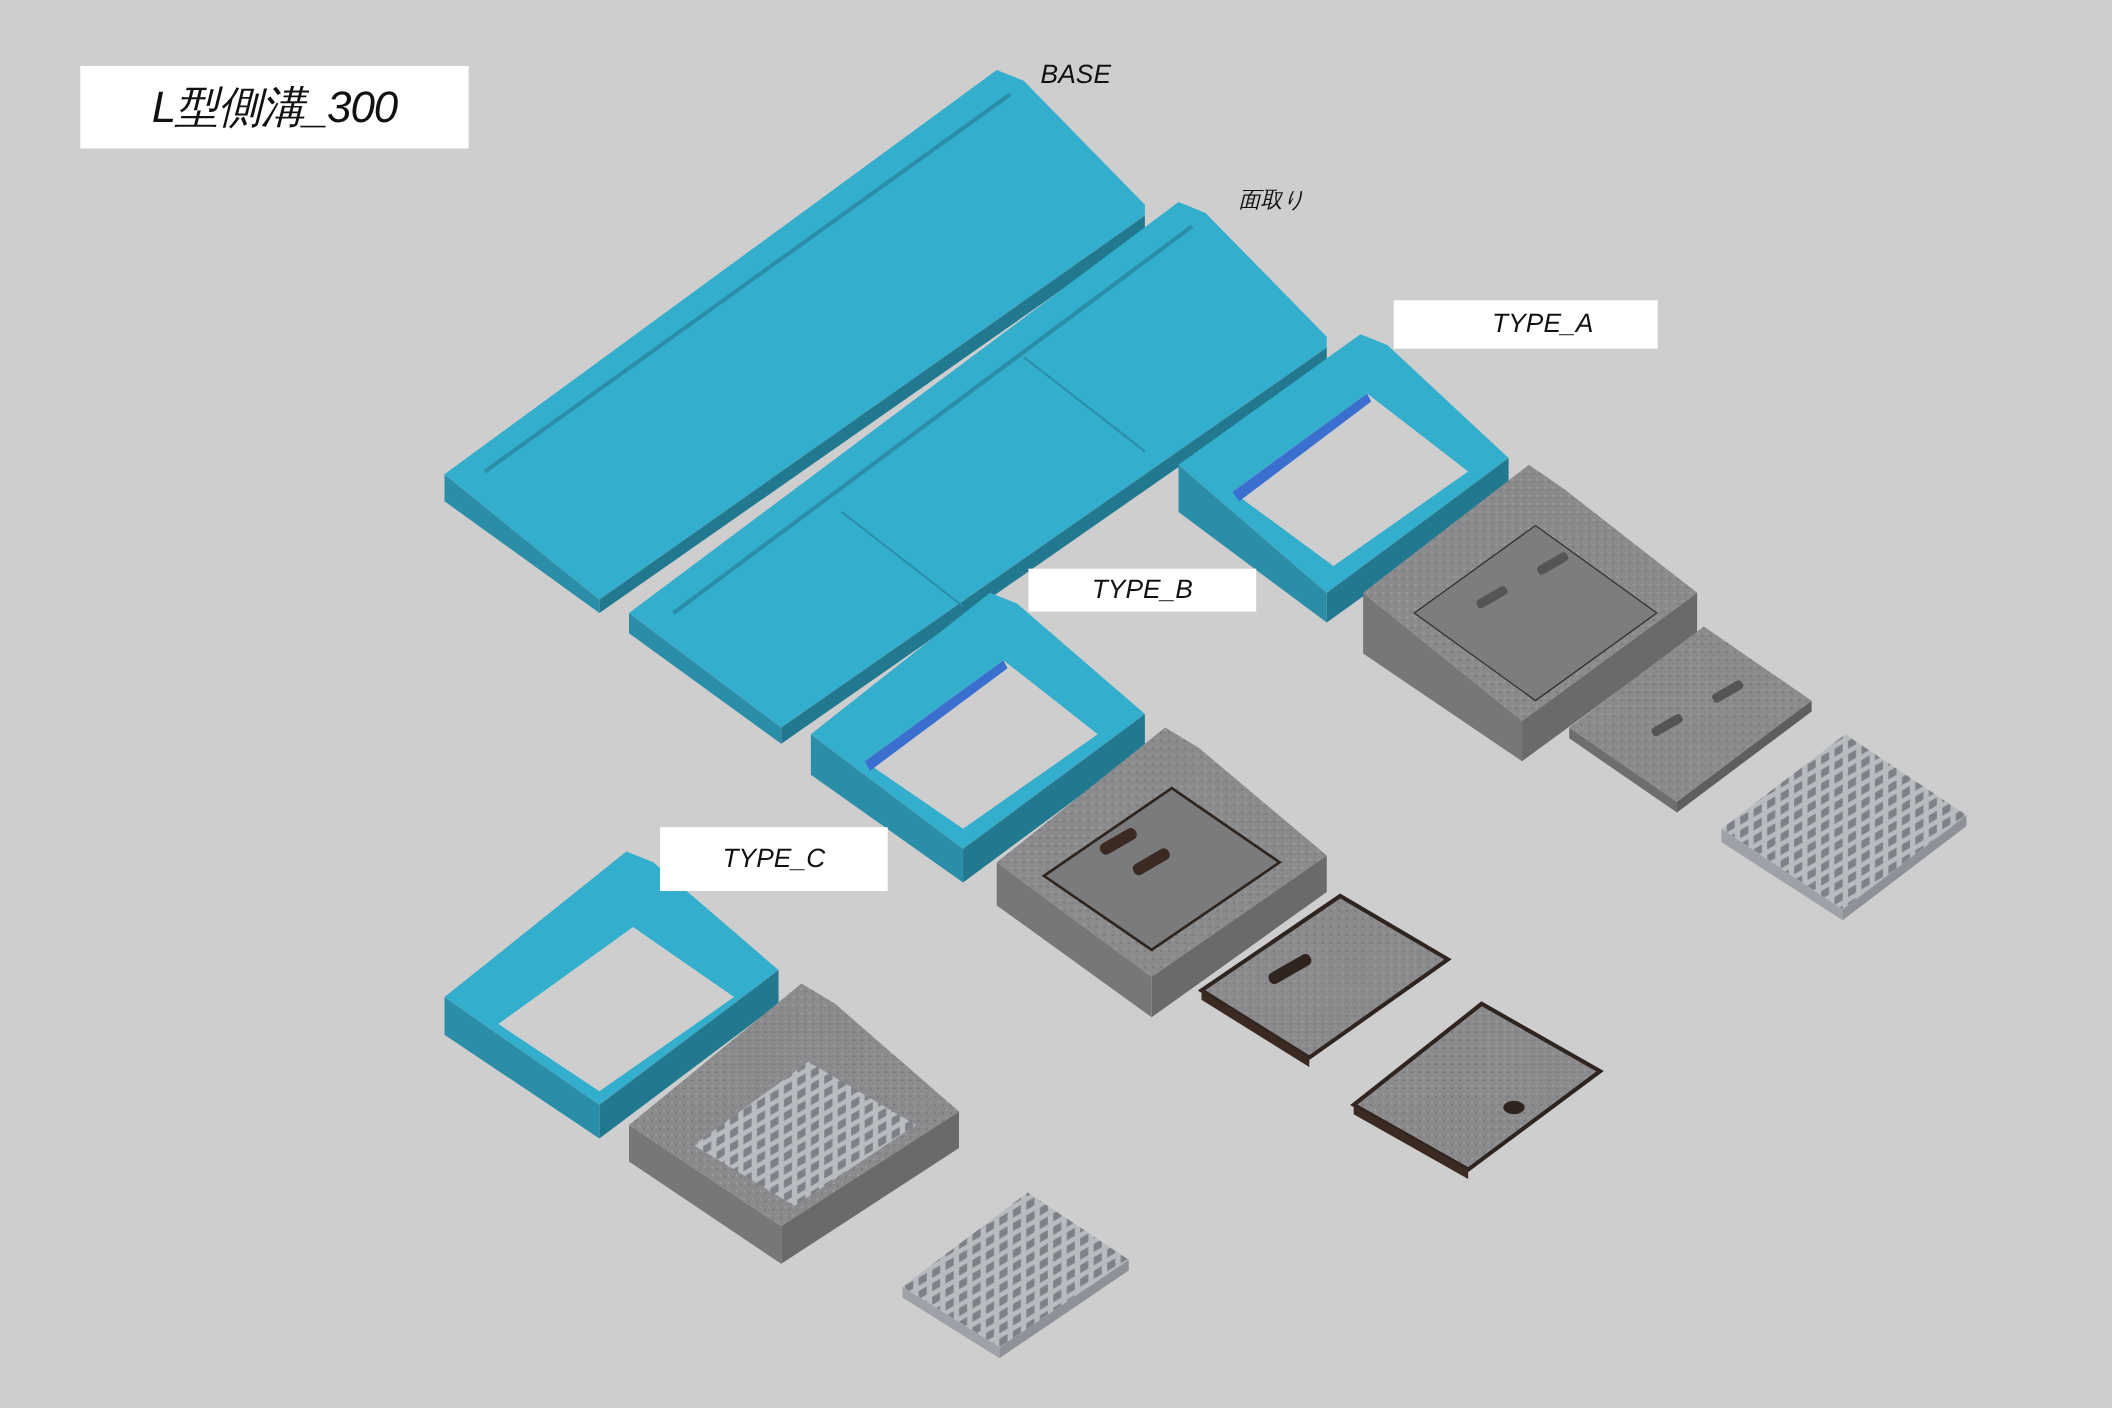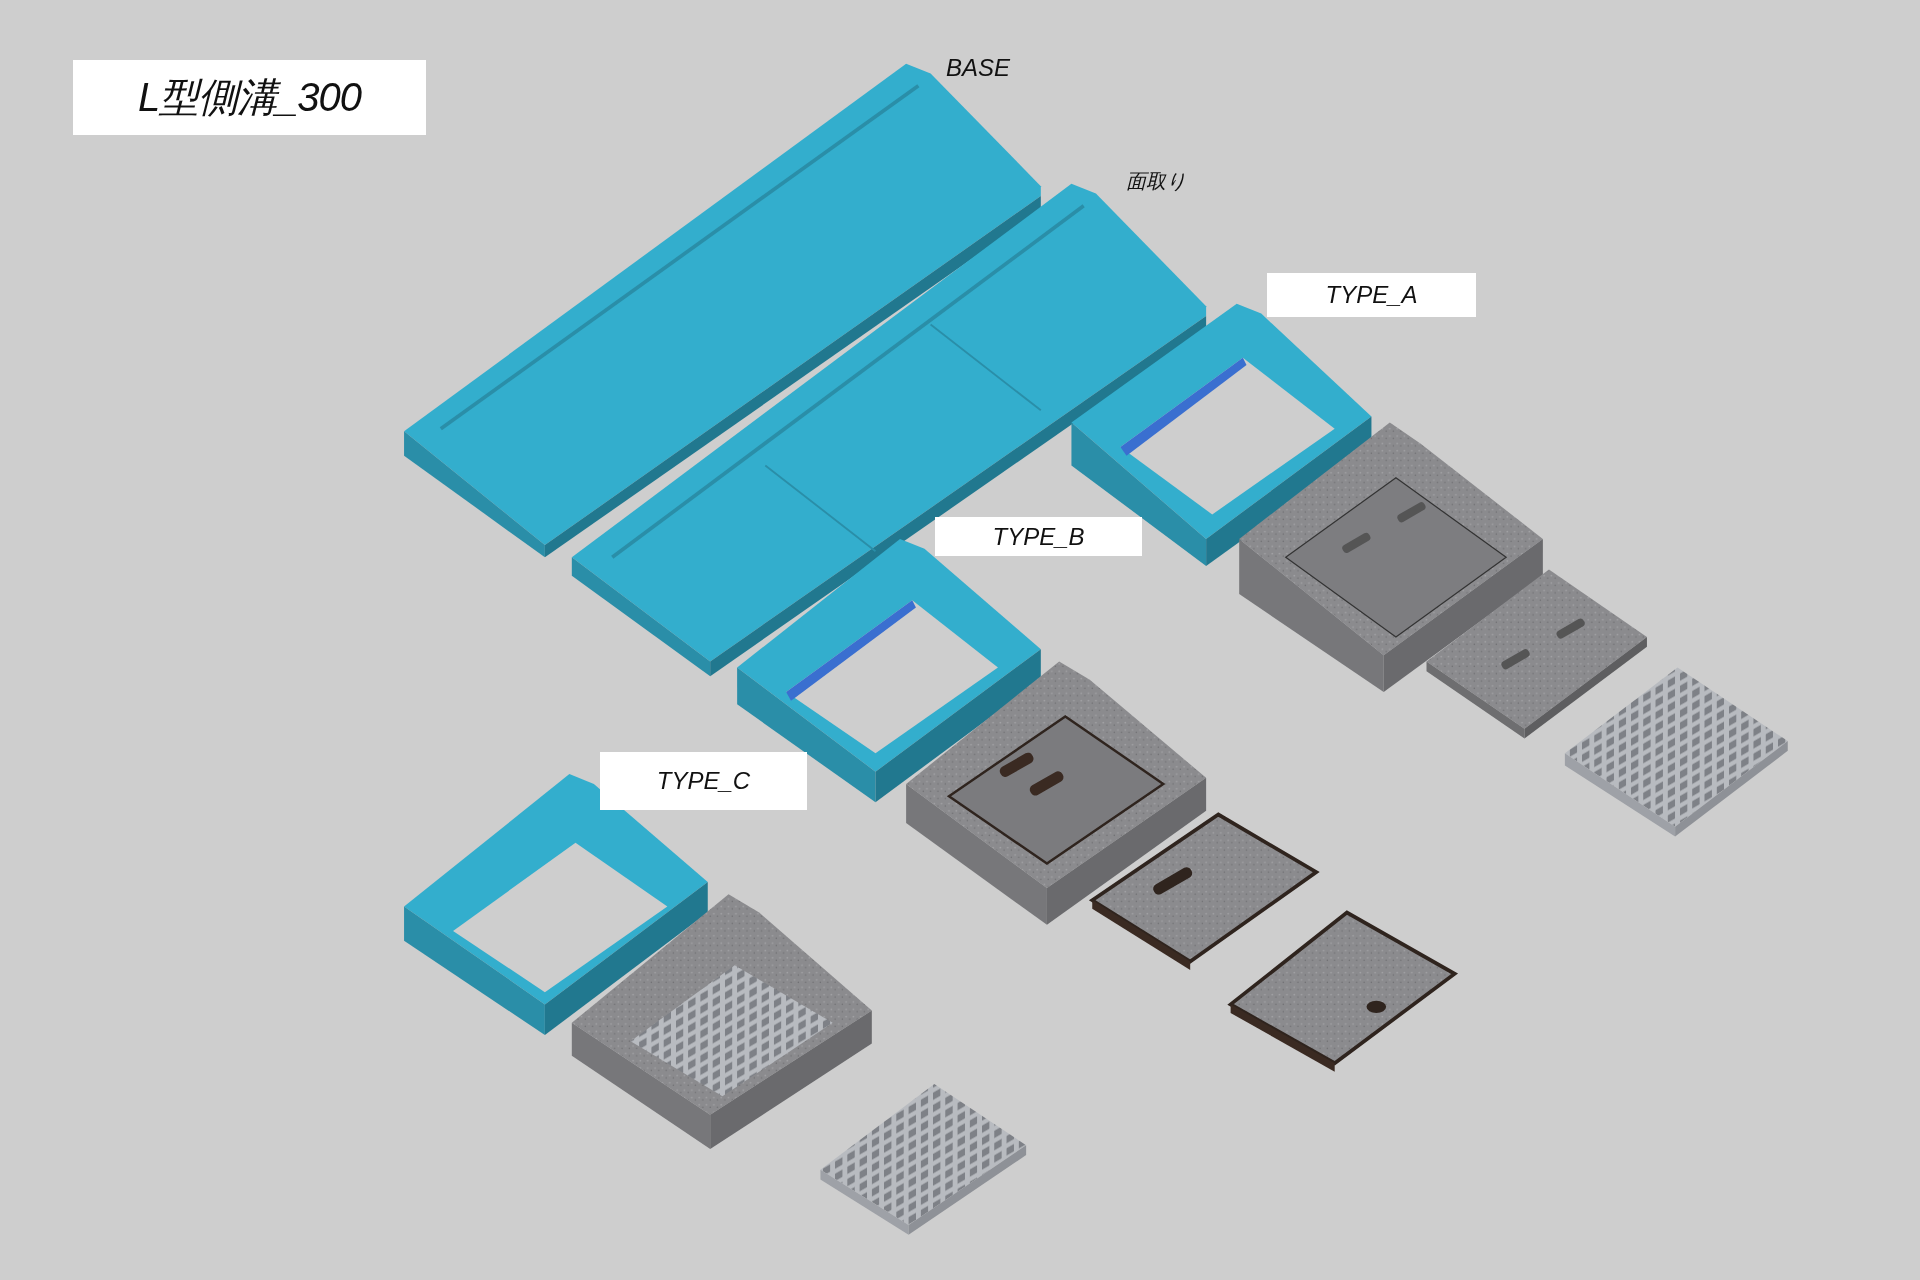--- a/index.html
+++ b/index.html
@@ -3,21 +3,21 @@
 <meta charset="utf-8">
 <style>
   html,body{margin:0;padding:0;}
   body{width:1920px;height:1280px;background:#cecece;position:relative;overflow:hidden;font-family:"Liberation Sans",sans-serif;}
   svg.scene{position:absolute;left:0;top:0;width:1920px;height:1280px;}
   .label-box{position:absolute;background:#fff;display:flex;align-items:center;justify-content:center;font-style:italic;color:#111;}
   .label-plain{position:absolute;font-style:italic;color:#111;}
   #title{left:73px;top:60px;width:353px;height:75px;font-size:40px;letter-spacing:-1px;}
   #lbl-base{left:946px;top:54px;font-size:24px;}
   #lbl-mentori{left:1106px;top:168px;font-size:20px;margin-left:20px;}
-  #lbl-a{left:1267px;top:273px;width:209px;height:44px;font-size:24px;}
+  #lbl-a{left:1267px;top:273px;width:209px;height:44px;font-size:24px;padding-left:31px;}
   #lbl-b{left:935px;top:517px;width:207px;height:39px;font-size:24px;}
   #lbl-c{left:600px;top:752px;width:207px;height:58px;font-size:24px;}
 </style>
 </head>
 <body>
 
 <svg class="scene" viewBox="0 0 1568 1045" preserveAspectRatio="none">
   <defs>
     <pattern id="grid" width="10" height="10" patternUnits="userSpaceOnUse" patternTransform="skewY(-30)">
       <rect width="10" height="10" fill="#b8bbc0"></rect>

